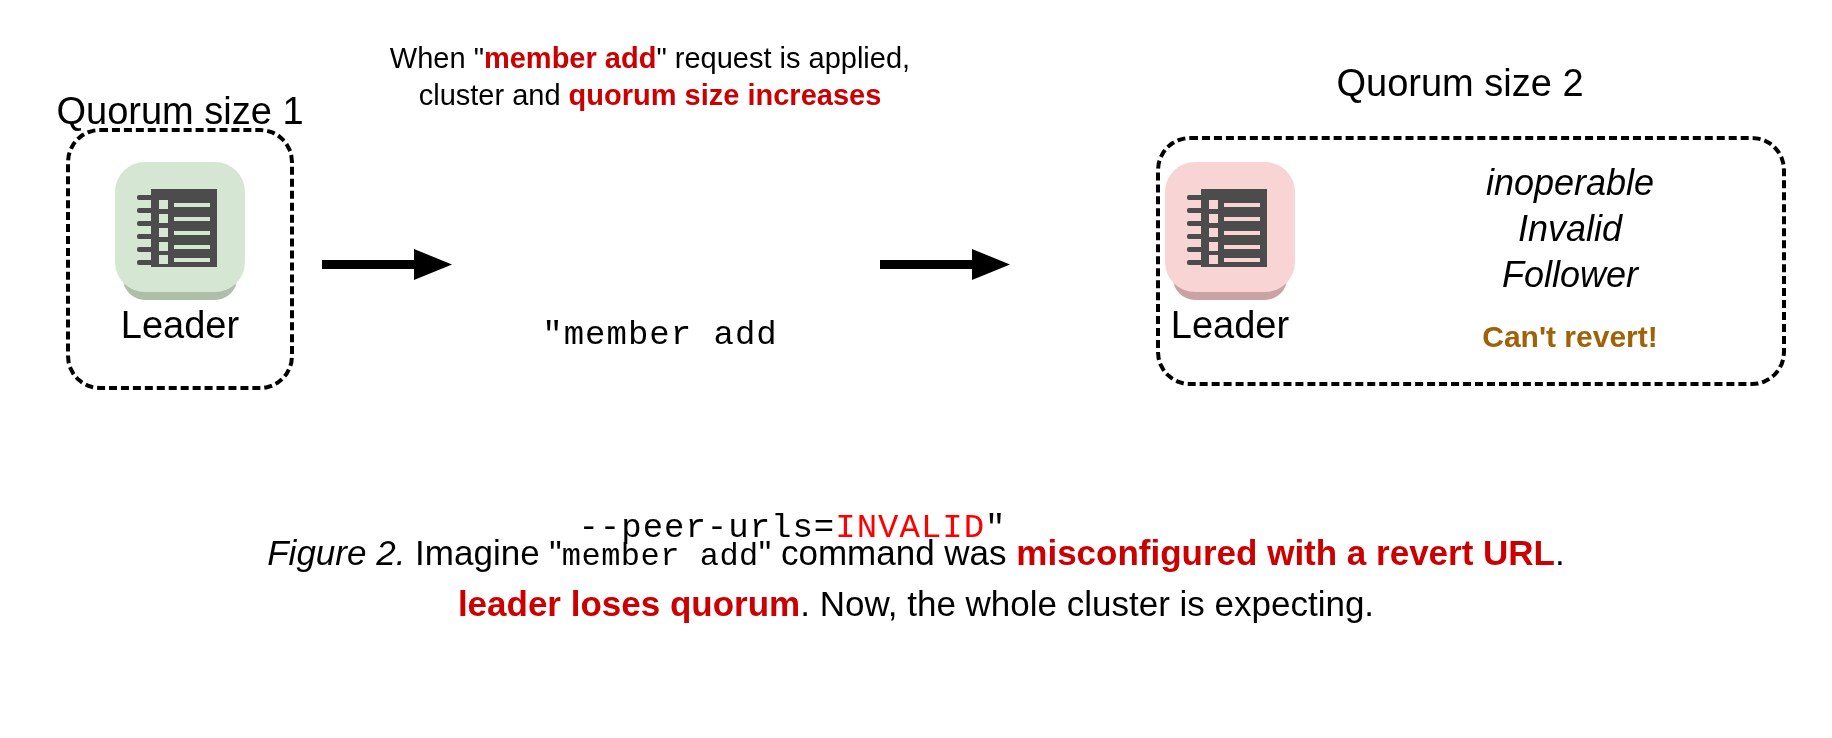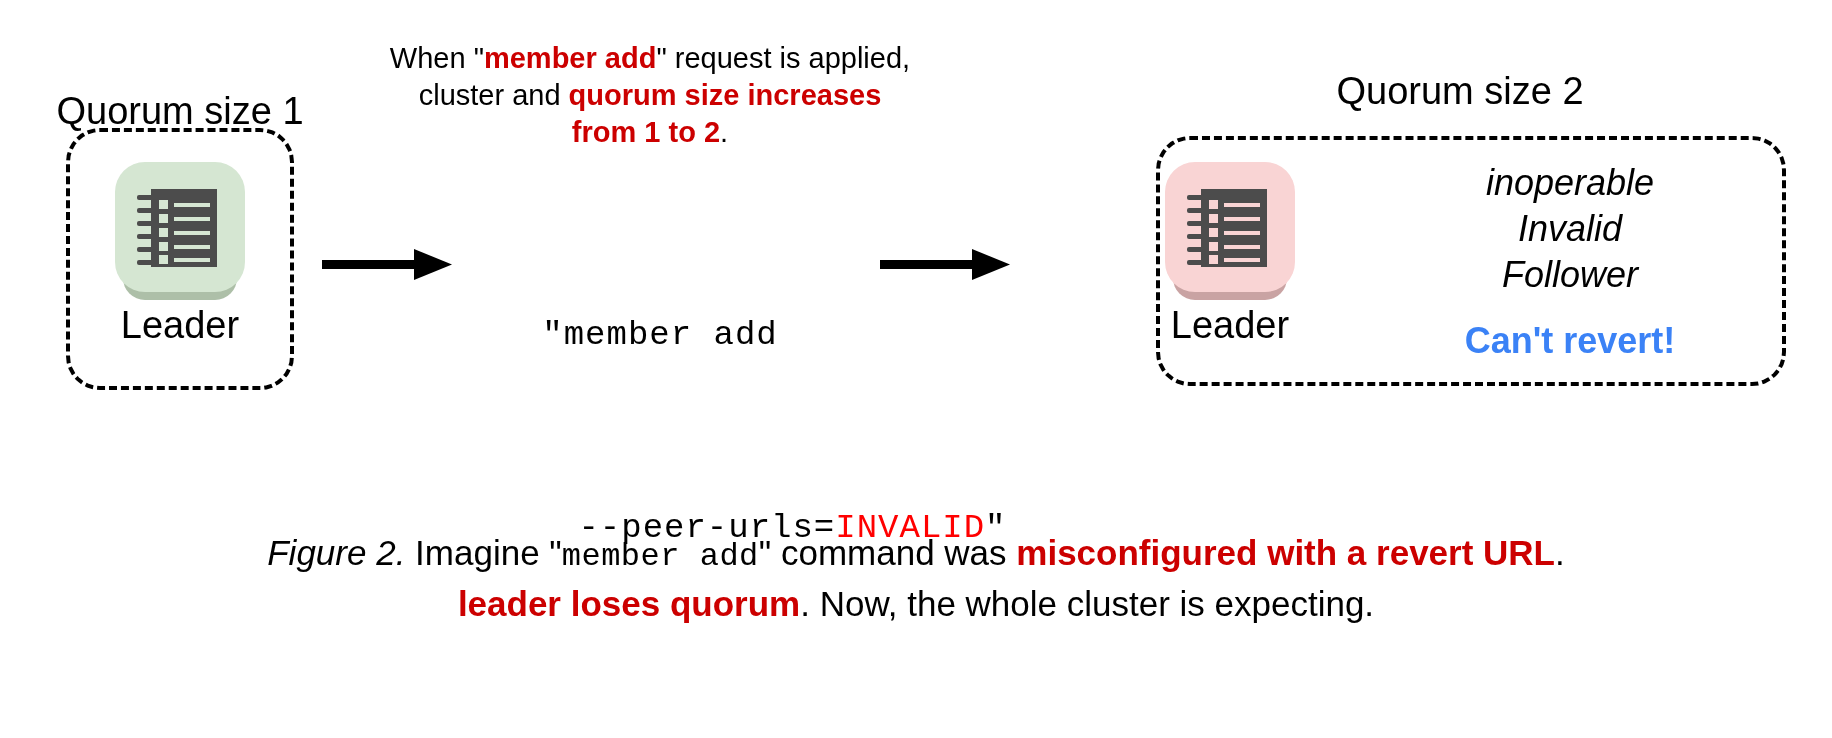--- a/index.html
+++ b/index.html
@@ -114,23 +114,23 @@
     text-align: center;
     width: 300px;
   }
   .status-line {
     font-size: 36px;
     font-style: italic;
     line-height: 1.28;
     white-space: nowrap;
   }
   .status-warn {
-    font-size: 36px;
+    font-size: 30px;
     font-weight: bold;
-    color: #3b82f6;
+    color: #a16207;
     margin-top: 22px;
     white-space: nowrap;
   }
 
   
   .caption {
     position: absolute;
     left: 0;
     width: 1832px;
     text-align: center;
@@ -182,43 +182,40 @@
     <div class="node-label">Leader</div>
   </div>
 
   <div class="annotation" style="left:350px; top:40px; width:600px;">
     <div>
       <span>When "</span><span class="red">member add</span><span>" request is applied,</span>
     </div>
     <div>
       <span>cluster and </span><span class="red">quorum size increases</span>
     </div>
-    <div>
-      <span class="red">from 1 to 2</span><span>.</span>
-    </div>
   </div>
 
   <svg class="arrow" style="left:322px; top:238px;" width="130" height="54" viewBox="0 0 130 54">
     <rect x="0" y="22" width="98" height="9" fill="#000000"></rect>
     <polygon points="92,11 130,26.5 92,42" fill="#000000"></polygon>
   </svg>
 
   <div class="command" style="left:450px; top:214px; width:420px;">
     <div>"member add</div>
     <div>
       <span>--peer-urls=</span><span style="color:#FF0000">INVALID</span><span>"</span>
     </div>
   </div>
 
   <svg class="arrow" style="left:880px; top:238px;" width="130" height="54" viewBox="0 0 130 54">
     <rect x="0" y="22" width="98" height="9" fill="#000000"></rect>
     <polygon points="92,11 130,26.5 92,42" fill="#000000"></polygon>
   </svg>
 
-  <div class="cluster-title" style="left:1150px; top:72px; width:620px;">Quorum size 2</div>
+  <div class="cluster-title" style="left:1150px; top:64px; width:620px;">Quorum size 2</div>
 
   <div class="cluster-box" style="left:1156px; top:136px; width:630px; height:250px;"></div>
 
   <div class="node" style="left:1155px; top:162px;">
     <div class="node-shadowwrap">
       <div class="node-chip red">
         <svg class="ledger" width="86" height="86" viewBox="0 0 86 86">
           <g fill="#4c4c4c">
             <rect x="0" y="11" width="16" height="5" rx="2"></rect>
             <rect x="0" y="24" width="16" height="5" rx="2"></rect>

